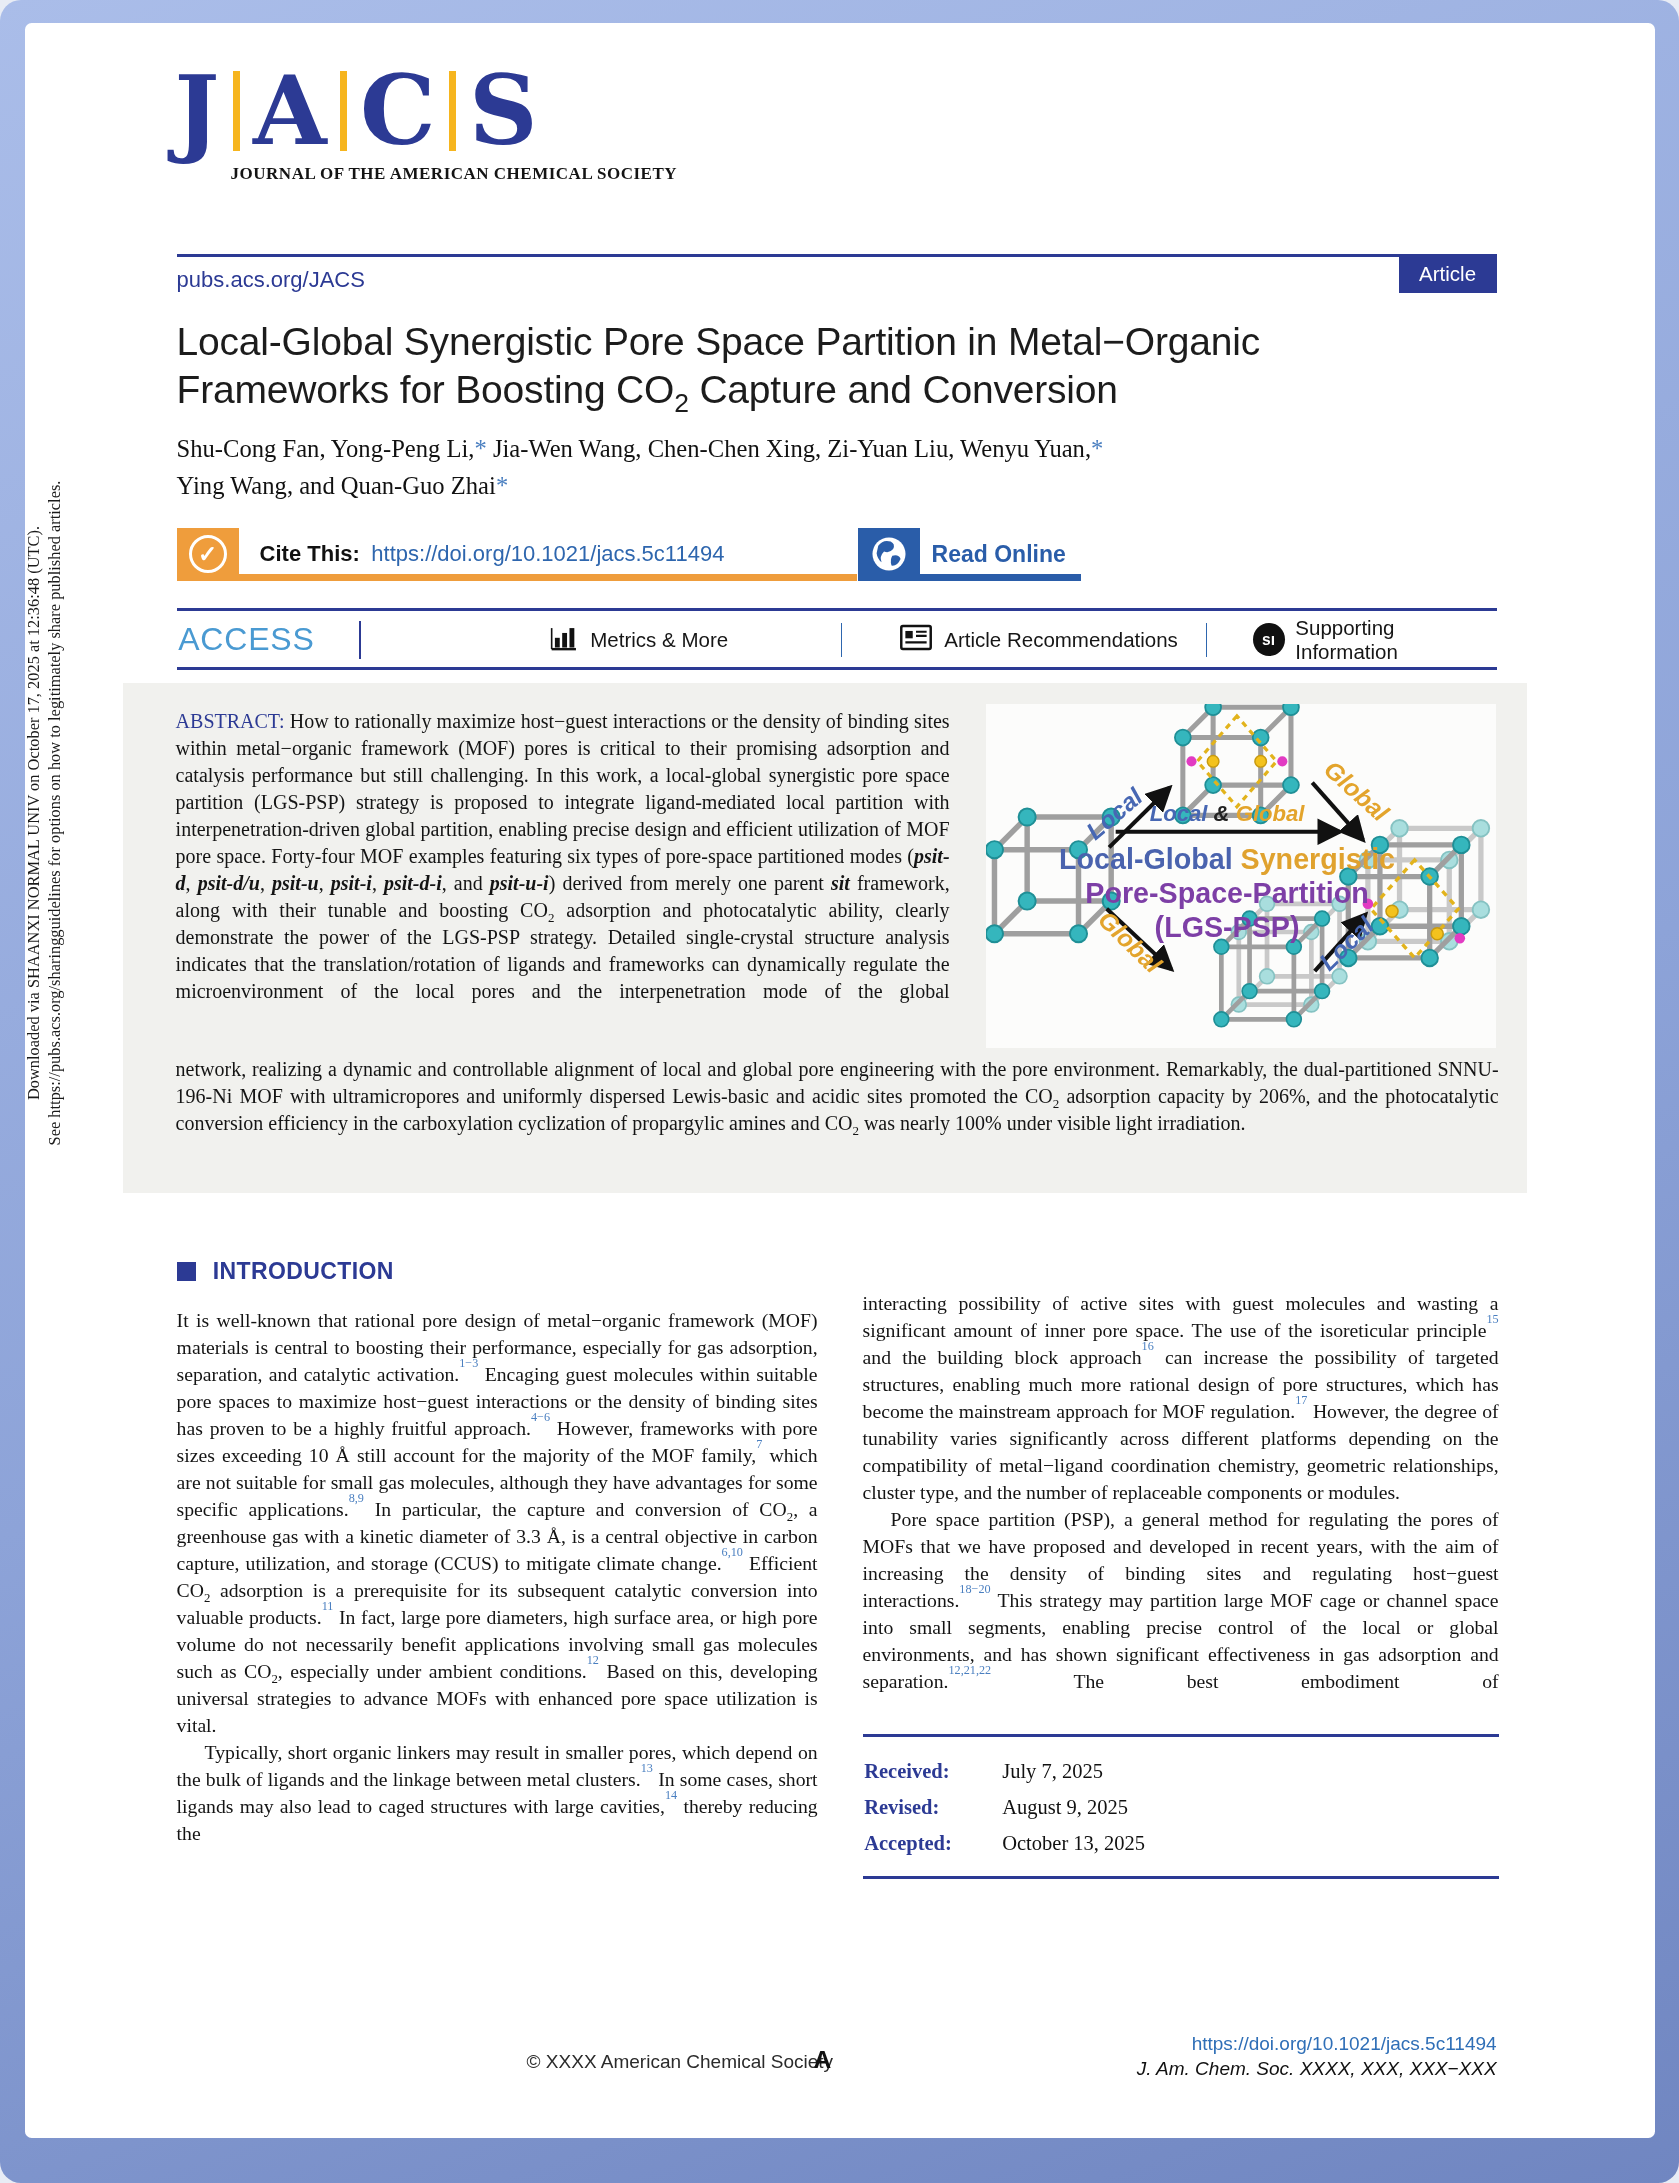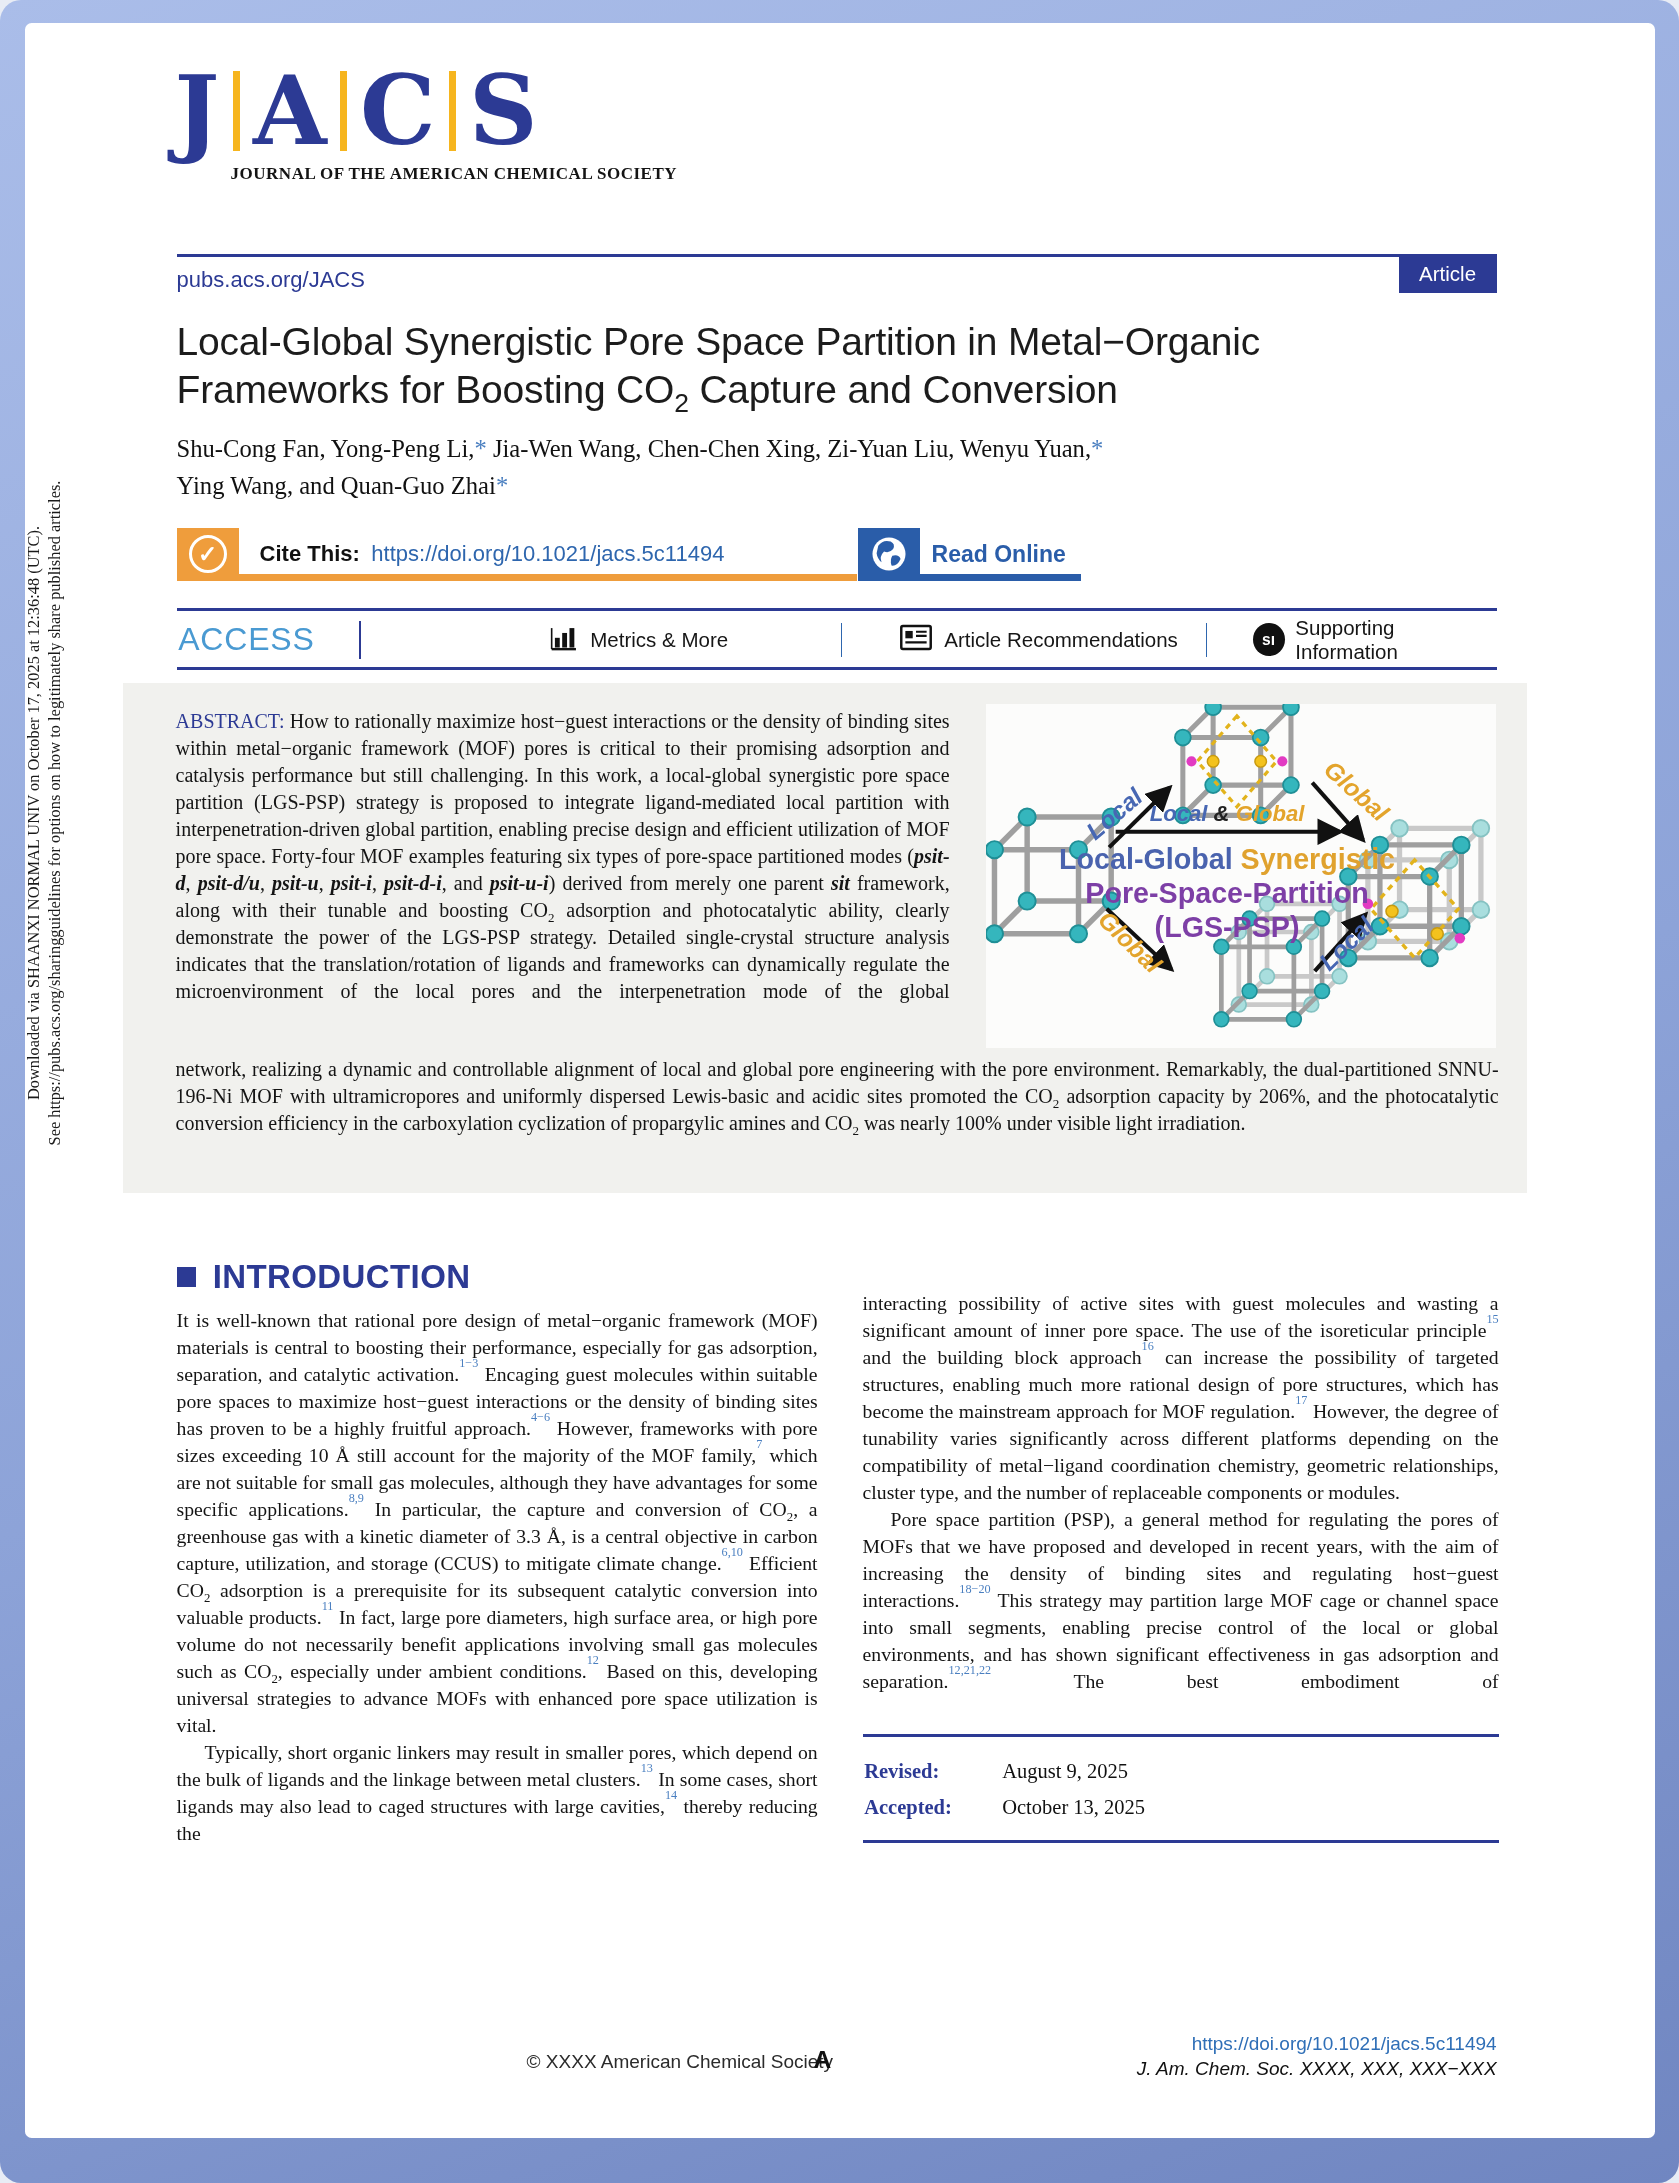--- a/index.html
+++ b/index.html
@@ -78,21 +78,21 @@
   .abs-fig { width:510px; height:344px; flex:none; position:relative; top:-3.3px; background:#fcfcfb; }
   .abs-full { margin-top:4.1px; width:100%; font-family:"Liberation Serif",serif; font-size:20px;
               line-height:27px; color:#141414; text-align:justify; }
   .bi { font-style:italic; font-weight:bold; }
   sup.ref { font-size:62%; color:#4a7fc0; position:relative; top:-0.55em; line-height:0; }
   sub { font-size:65%; line-height:0; }
 
   
   .intro-heading { position:absolute; left:152px; top:1235px; display:flex; align-items:center; gap:16.4px; }
   .intro-square { width:19.7px; height:19.7px; background:#2c3a94; }
-  .intro-title { font-size:33px; font-weight:bold; color:#2c3a94; letter-spacing:0.4px; }
+  .intro-title { font-size:23px; font-weight:bold; color:#2c3a94; letter-spacing:0.4px; }
   .col { position:absolute; font-family:"Liberation Serif",serif; font-size:19.7px; line-height:27px;
          color:#141414; text-align:justify; }
   .col-left  { left:152px;  top:1284px; width:641px; }
   .col-right { left:838px; top:1267px; width:636px; }
   .col p.indent { text-indent:28px; }
   .col p.cont-last { text-align-last:justify; }
 
   
   .dates-box { margin-top:39px; border-top:3.3px solid #2c3a94; border-bottom:3.3px solid #2c3a94;
                padding:16.4px 0 14.8px 1.6px; }
@@ -317,20 +317,24 @@
     <p>It is well-known that rational pore design of metal−organic framework (MOF) materials is central to boosting their performance, especially for gas adsorption, separation, and catalytic activation.<sup class="ref">1−3</sup> Encaging guest molecules within suitable pore spaces to maximize host−guest interactions or the density of binding sites has proven to be a highly fruitful approach.<sup class="ref">4−6</sup> However, frameworks with pore sizes exceeding 10 Å still account for the majority of the MOF family,<sup class="ref">7</sup> which are not suitable for small gas molecules, although they have advantages for some specific applications.<sup class="ref">8,9</sup> In particular, the capture and conversion of CO<sub>2</sub>, a greenhouse gas with a kinetic diameter of 3.3 Å, is a central objective in carbon capture, utilization, and storage (CCUS) to mitigate climate change.<sup class="ref">6,10</sup> Efficient CO<sub>2</sub> adsorption is a prerequisite for its subsequent catalytic conversion into valuable products.<sup class="ref">11</sup> In fact, large pore diameters, high surface area, or high pore volume do not necessarily benefit applications involving small gas molecules such as CO<sub>2</sub>, especially under ambient conditions.<sup class="ref">12</sup> Based on this, developing universal strategies to advance MOFs with enhanced pore space utilization is vital.</p>
     <p class="indent cont-last">Typically, short organic linkers may result in smaller pores, which depend on the bulk of ligands and the linkage between metal clusters.<sup class="ref">13</sup> In some cases, short ligands may also lead to caged structures with large cavities,<sup class="ref">14</sup> thereby reducing the</p>
   </div>
 
   <div class="col col-right">
     <p>interacting possibility of active sites with guest molecules and wasting a significant amount of inner pore space. The use of the isoreticular principle<sup class="ref">15</sup> and the building block approach<sup class="ref">16</sup> can increase the possibility of targeted structures, enabling much more rational design of pore structures, which has become the mainstream approach for MOF regulation.<sup class="ref">17</sup> However, the degree of tunability varies significantly across different platforms depending on the compatibility of metal−ligand coordination chemistry, geometric relationships, cluster type, and the number of replaceable components or modules.</p>
     <p class="indent cont-last">Pore space partition (PSP), a general method for regulating the pores of MOFs that we have proposed and developed in recent years, with the aim of increasing the density of binding sites and regulating host−guest interactions.<sup class="ref">18−20</sup> This strategy may partition large MOF cage or channel space into small segments, enabling precise control of the local or global environments, and has shown significant effectiveness in gas adsorption and separation.<sup class="ref">12,21,22</sup> The best embodiment of</p>
 
     <div class="dates-box">
       <div class="date-row">
+        <span class="date-label">Received:</span>
+        <span class="date-value">July 7, 2025</span>
+      </div>
+      <div class="date-row">
         <span class="date-label">Revised:</span>
         <span class="date-value">August 9, 2025</span>
       </div>
       <div class="date-row">
         <span class="date-label">Accepted:</span>
         <span class="date-value">October 13, 2025</span>
       </div>
     </div>
   </div>
 

